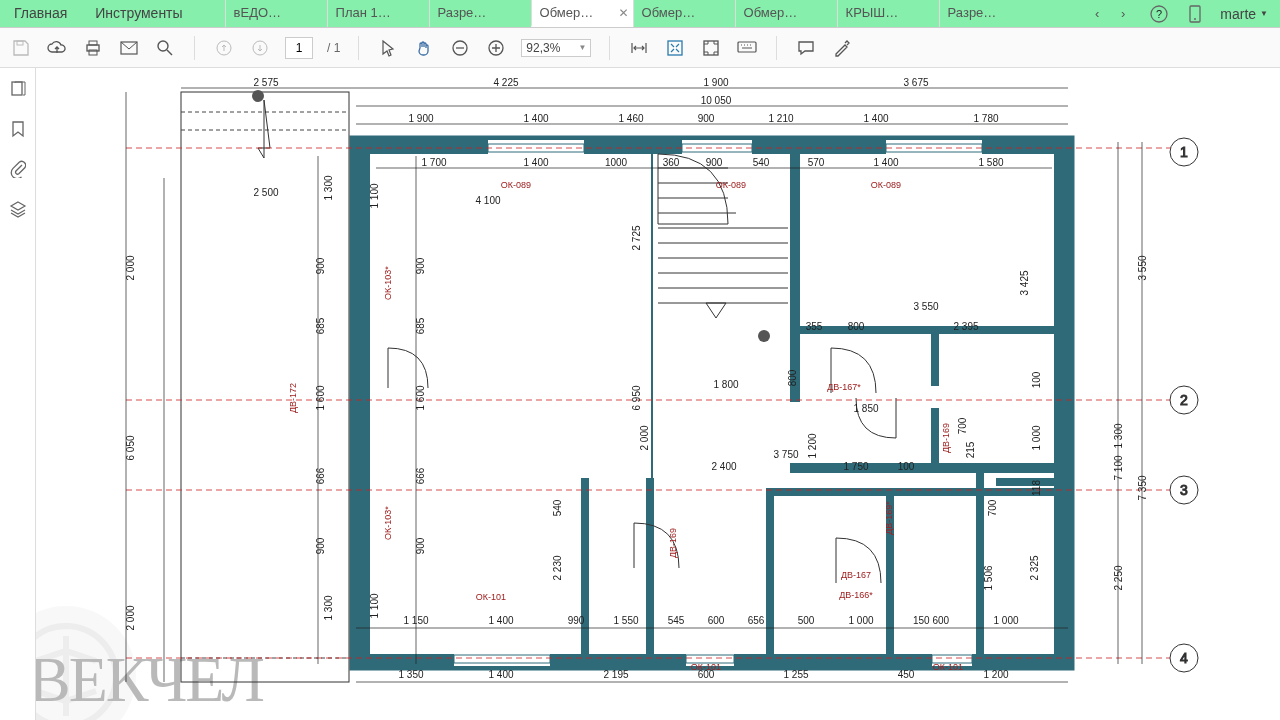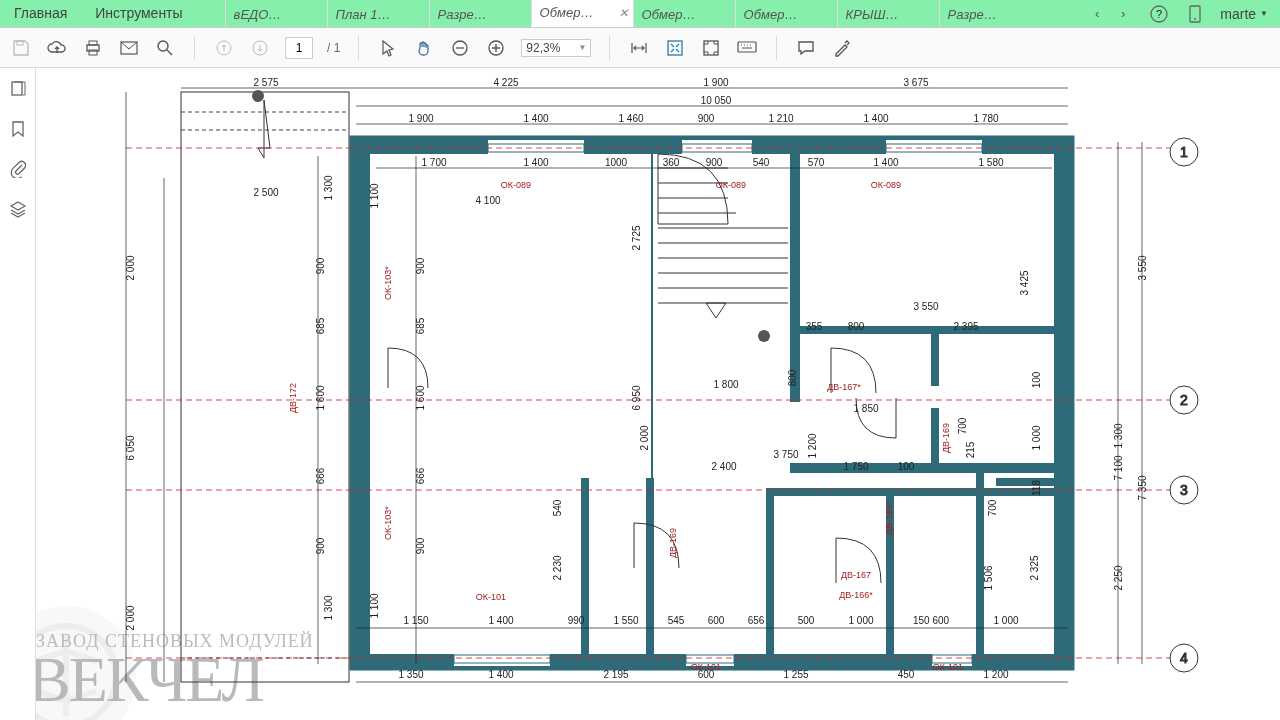--- a/index.html
+++ b/index.html
@@ -1,19 +1,19 @@
 <!DOCTYPE html>
 <html><head>
 <meta charset="utf-8">
 <style>
   * { box-sizing: border-box; margin: 0; padding: 0; }
   body { font-family: -apple-system, "Segoe UI", Arial, sans-serif; font-size: 13px; color: #444; background: #fff; width: 1280px; height: 720px; overflow: hidden; position: relative; }
   .tabbar { height: 28px; display: flex; border-bottom: 1px solid #ccc; background: #86efac; }
   .maintab { padding: 5px 14px; font-size: 14px; color: #444; cursor: pointer; }
-  .doctab { flex: 0 0 102px; padding: 5px 8px; font-size: 13px; color: #555; border-left: 1px solid #ddd; display:flex; align-items:flex-end; white-space:nowrap; overflow:hidden; text-overflow:ellipsis; cursor:pointer; position:relative;font-style:italic; }
+  .doctab { flex: 0 0 102px; padding: 5px 8px; font-size: 13px; color: #555; border-left: 1px solid #ddd; display:flex; align-items:flex-start; white-space:nowrap; overflow:hidden; text-overflow:ellipsis; cursor:pointer; position:relative; }
   .doctab.active { background:#fff; border-bottom:2px solid #fff; }
   .doctab .close { position:absolute; right:4px; top:6px; font-size:12px; color:#888; }
   .doctab-label { overflow:hidden; text-overflow:ellipsis; white-space:nowrap; }
   .right-user { margin-left:auto; display:flex; align-items:center; gap:14px; padding:0 12px; }
   .iconbtn { width:22px; height:22px; display:flex; align-items:center; justify-content:center; color:#555; cursor:pointer; }
   .toolbar { height:40px; display:flex; align-items:center; gap:14px; padding:0 10px; border-bottom:1px solid #ddd; background:#fafafa; }
   .tool-sep { width:1px; height:24px; background:#ddd; margin:0 4px; }
   .page-input { width:28px; height:22px; border:1px solid #ccc; text-align:center; font-size:12px; }
   .zoom-select { width:70px; height:18px; border:1px solid #ccc; font-size:12px; padding:0 4px; display:flex; align-items:center; background:#fff; }
   .zoom-select .caret { margin-left:auto; font-size:8px; color:#888; }
@@ -220,21 +220,20 @@
     </span>
 </div>
 
 <div class="canvas-area">
   <div class="canvas-inner">
     <div class="watermark">
       <svg width="320" height="180" viewBox="0 0 320 180">
           <circle cx="60" cy="110" r="70" fill="#eee" opacity="0.4"></circle>
           <path d="M60 60a50 50 0 010 100 50 50 0 010-100M60 70v80M30 95l30-10 30 10M30 125l30 10 30-10" stroke="#e2e2e2" stroke-width="6" fill="none" opacity="0.5"></path>
         </svg>
-      <div class="sub" style="position:absolute;left:30px;bottom:98px">ЗАВОД СТЕНОВЫХ МОДУЛЕЙ</div>
       <div class="big" style="position:absolute;left:22px;bottom:41px">ВЕКЧЕЛ</div>
       
     </div>
 
     <svg class="plan" width="1244" height="652" viewBox="0 0 1244 652">
       <defs>
         <pattern id="wall" width="4" height="4" patternUnits="userSpaceOnUse">
             <rect width="4" height="4" fill="#2f6a78"></rect>
           </pattern>
       </defs>

